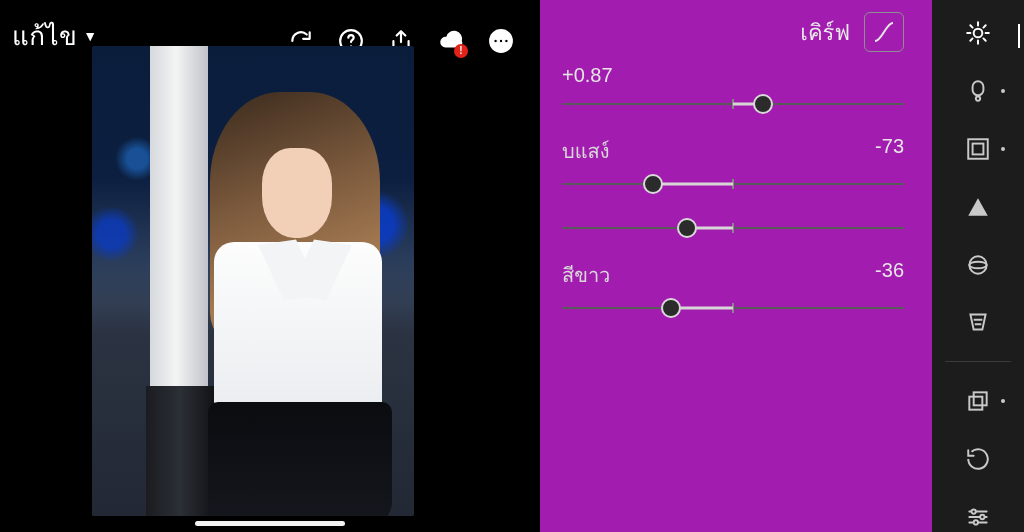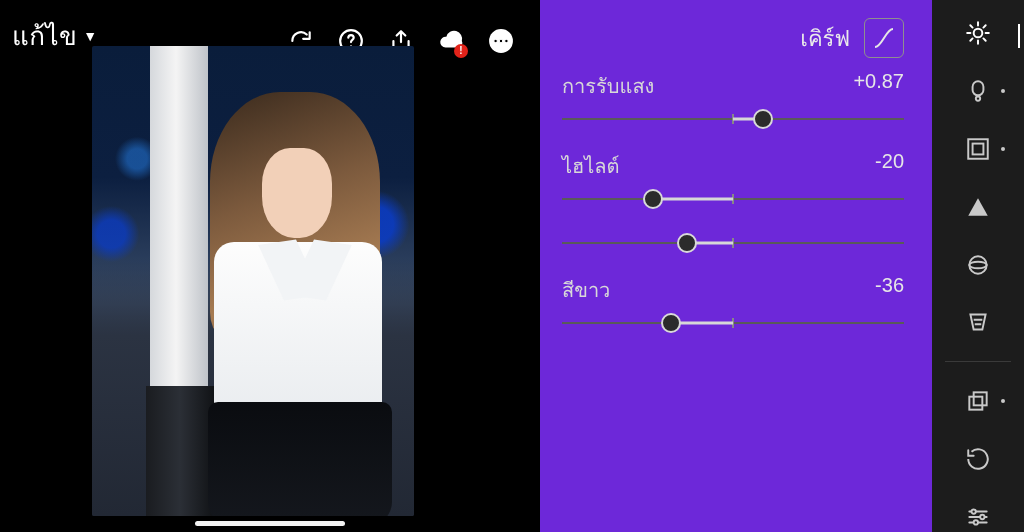--- a/index.html
+++ b/index.html
@@ -32,21 +32,21 @@
   .hair { position:absolute; top:0; left:10px; width:170px; height:260px; background:linear-gradient(160deg,#3a2a1d,#7c5a3d 40%,#a67b52 70%,#5d3f29); border-radius:70px 70px 40px 40px/90px 90px 40px 40px;}
   .face { position:absolute; top:56px; left:62px; width:70px; height:90px; background:#f2d0b8; border-radius:40% 40% 46% 46%; }
   .shirt { position:absolute; top:150px; left:14px; width:168px; height:180px; background:linear-gradient(180deg,#fdfdfd,#e9ecef); border-radius:20px 20px 10px 10px;}
   .skirt { position:absolute; top:310px; left:8px; width:184px; height:130px; background:linear-gradient(180deg,#0a0c10,#15181e); border-radius:10px 10px 40px 40px/10px 10px 30px 30px;}
   .collarL,.collarR{position:absolute;top:150px;width:40px;height:56px;background:#f2f4f6;}
   .collarL{left:70px;transform:skewX(18deg) rotate(-8deg);}
   .collarR{left:100px;transform:skewX(-18deg) rotate(8deg);}
   .home-indicator { position:absolute; left:50%; bottom:6px; transform:translateX(-50%); width:150px; height:5px; background:#fff; border-radius:3px; opacity:.95;}
 
   
-  .edit-panel { flex: 0 0 392px; height: 100%; background: #6d28d9; padding: 14px 28px 0 22px; position: relative; }
+  .edit-panel { flex: 0 0 392px; height: 100%; background: #a21caf; padding: 8px 28px 0 22px; position: relative; }
   .panel-header { display: flex; justify-content: flex-end; align-items: center; gap: 14px; height: 48px; }
   .panel-title { font-size: 22px; color: #eaeaea; font-weight: 300; }
   .curve-btn { width: 40px; height: 40px; border: 1px solid #8f8f8f; border-radius: 6px; display:flex; align-items:center; justify-content:center; cursor:pointer; }
   .curve-btn svg { width: 24px; height: 24px; stroke:#e6e6e6; fill:none; stroke-width:2; }
 
   .sliders { margin-top: 8px; }
   .slider { margin-bottom: 18px; }
   .slider-row { display:flex; justify-content:space-between; font-size:20px; color:#d8d8d8; font-weight:300; }
   .slider-val { color:#e6e6e6; }
   .track { position:relative; height:26px; margin-top:4px; }
@@ -135,34 +135,33 @@
       <span class="panel-title">เคิร์ฟ</span>
       <div class="curve-btn">
         <svg viewBox="0 0 24 24">
             <path d="M3 21 C 10 21 14 3 21 3"></path>
           </svg>
       </div>
     </div>
     <div class="sliders" id="sliders-root">
         <div class="slider">
           <div class="slider-row">
-            <span>การรับแสง</span>
             <span class="slider-val">+0.87</span>
           </div>
           <div class="track">
             <div class="rail"></div>
             <div class="mid"></div>
             <div class="fill" style="left:50%;width:8.699999999999996%"></div>
             <div class="knob" style="left:58.699999999999996%"></div>
           </div>
         </div>
         <div class="slider">
           <div class="slider-row">
-            <span>ไฮไลต์</span>
-            <span class="slider-val">-20</span>
+            <span>บแสง์</span>
+            <span class="slider-val">-73</span>
           </div>
           <div class="track">
             <div class="rail"></div>
             <div class="mid"></div>
             <div class="fill" style="left:26.5%;width:23.5%"></div>
             <div class="knob" style="left:26.5%"></div>
           </div>
         </div>
         <div class="slider">
           <div class="track">

